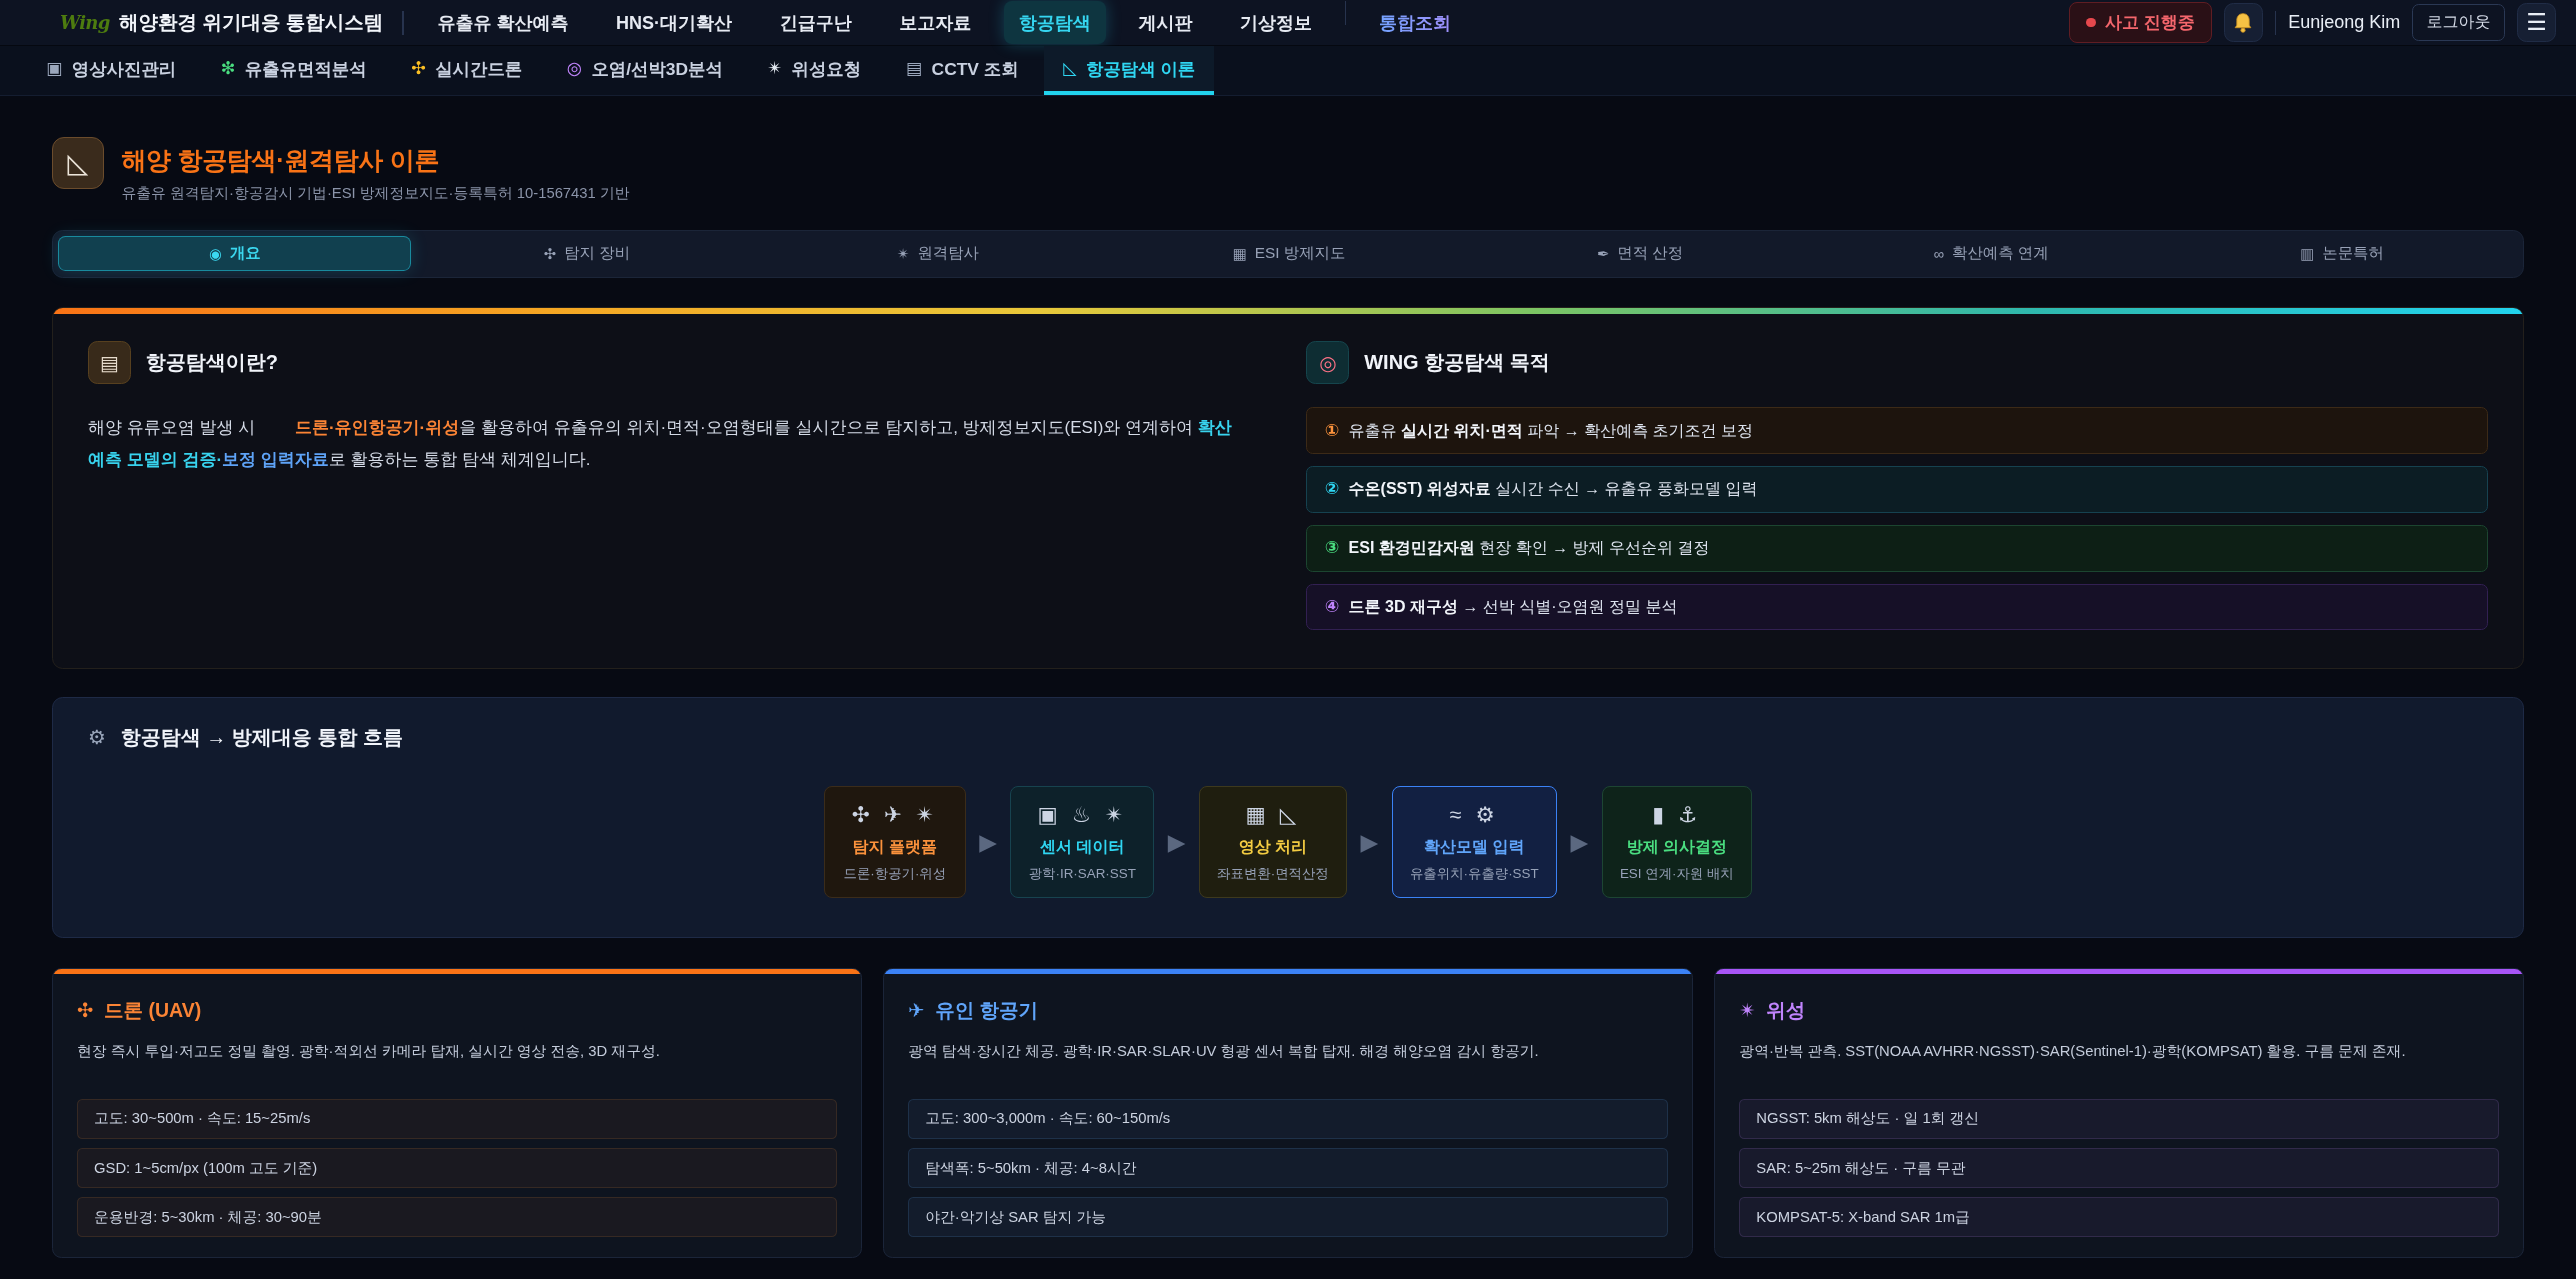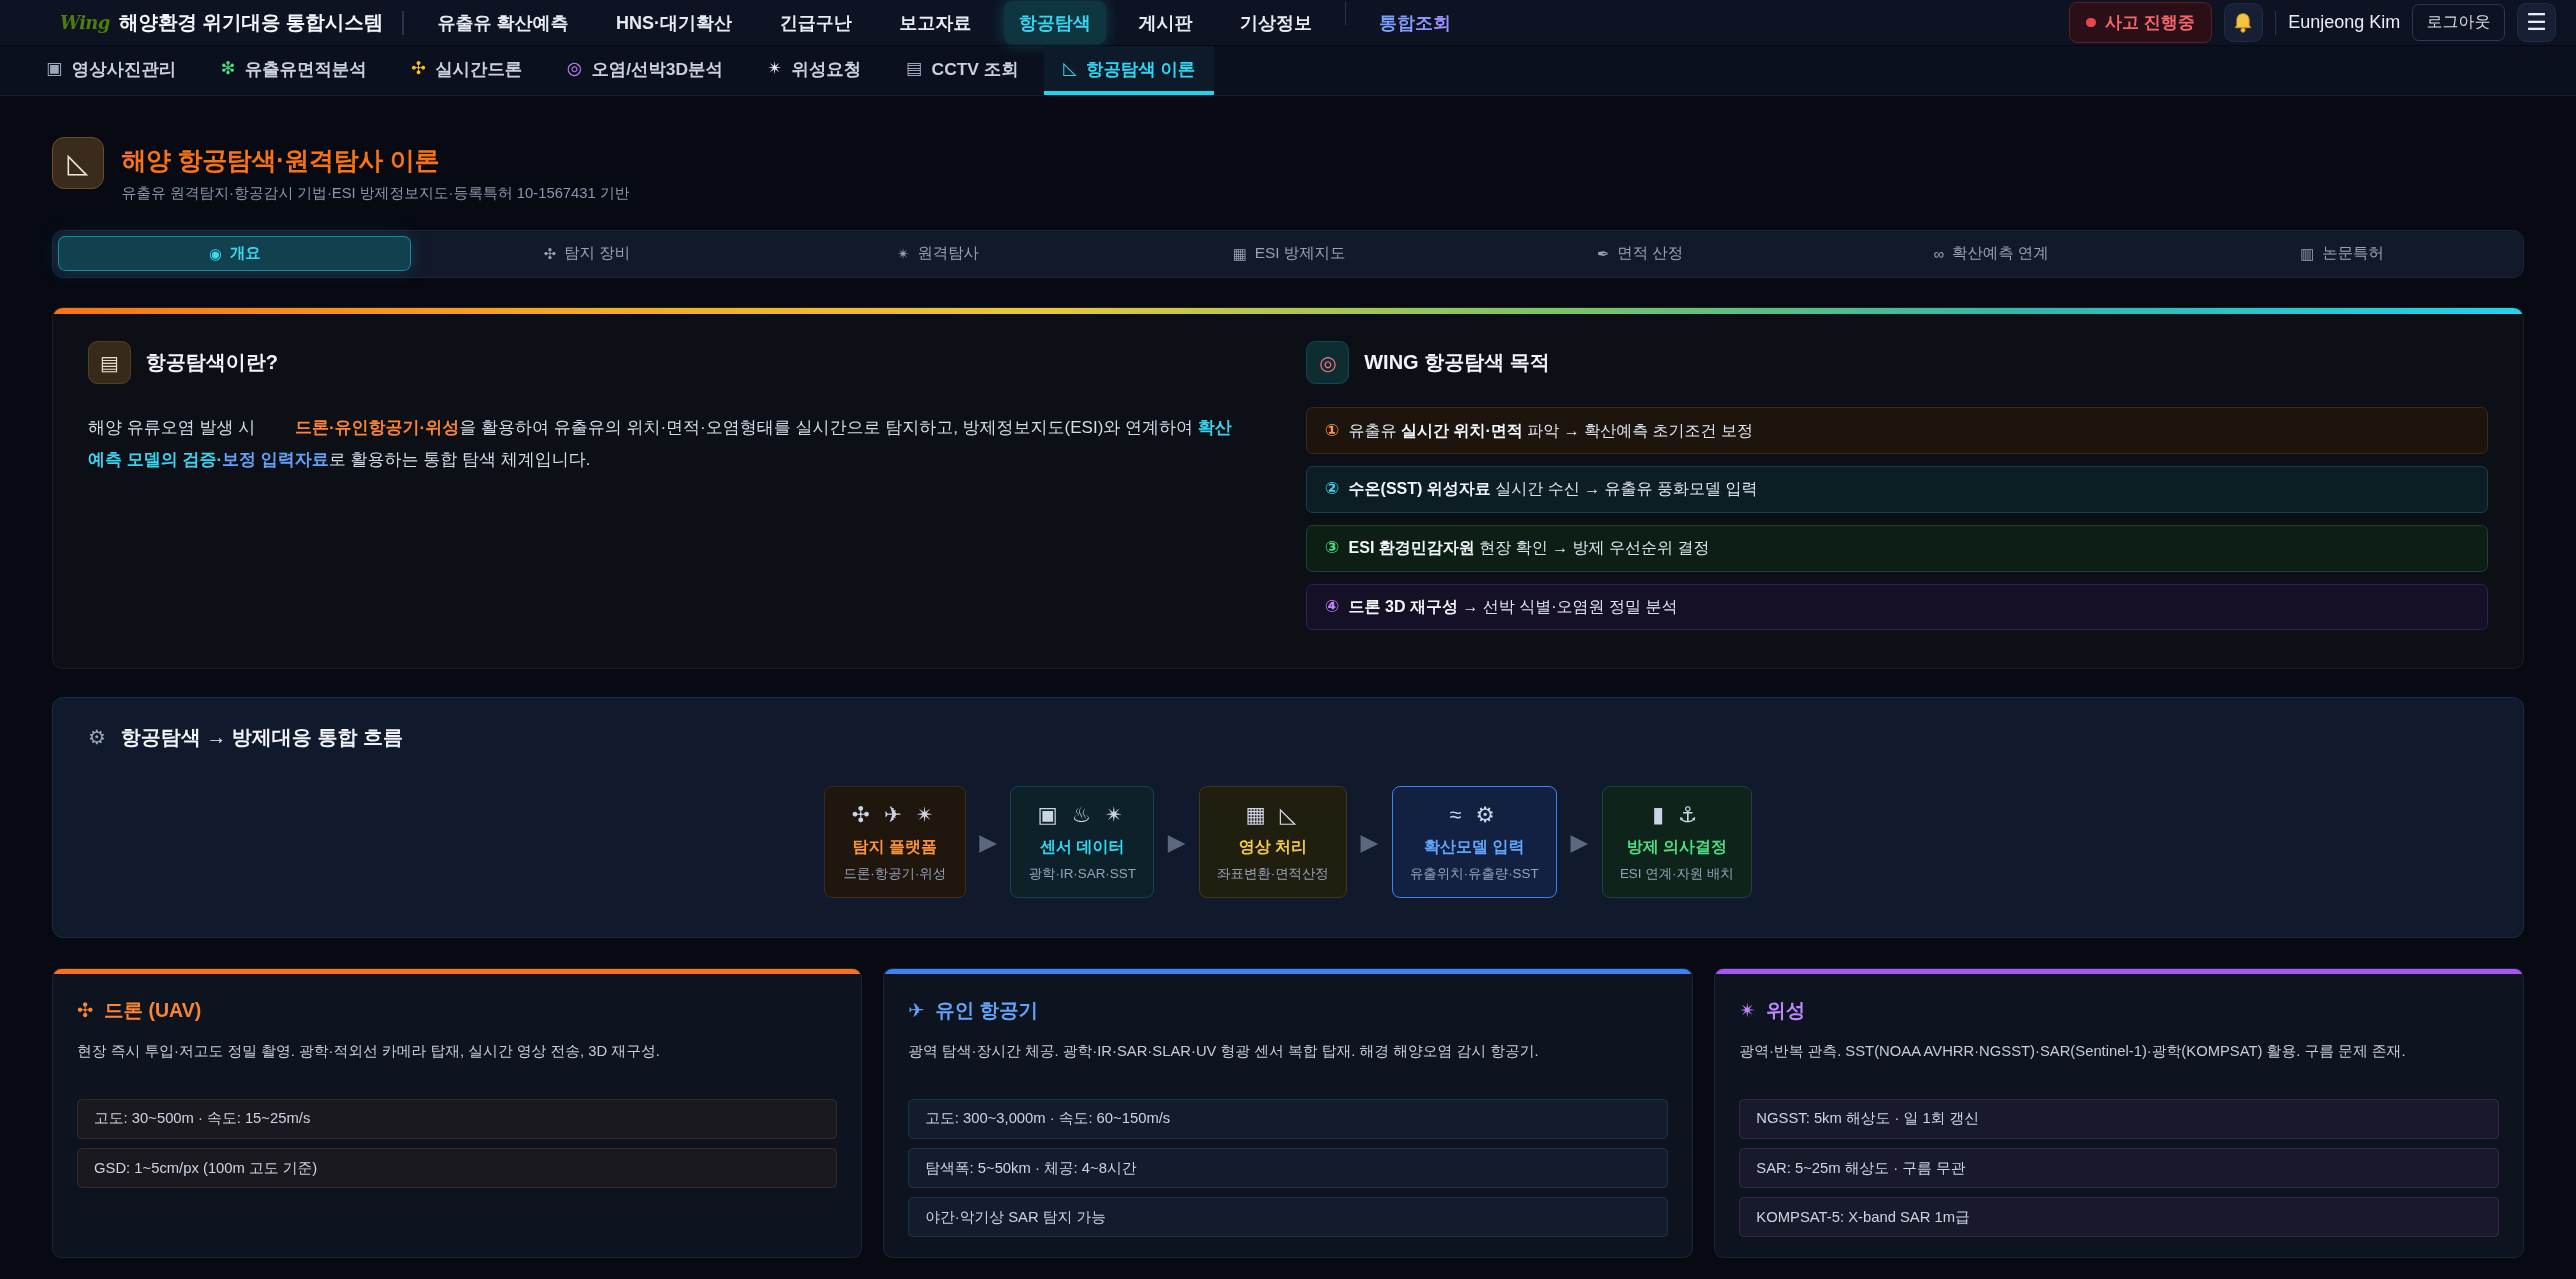--- a/index.html
+++ b/index.html
@@ -333,20 +333,21 @@
   <div class="platforms">
     <div class="pcard th-orange">
       <div class="ptitle">
         <span>✣</span>
         <span>드론 (UAV)</span>
       </div>
       <div class="pdesc">현장 즉시 투입·저고도 정밀 촬영. 광학·적외선 카메라 탑재, 실시간 영상 전송, 3D 재구성.</div>
       <div class="specs">
         <div class="spec">고도: 30~500m · 속도: 15~25m/s</div>
         <div class="spec">GSD: 1~5cm/px (100m 고도 기준)</div>
+        <div class="spec">운용반경: 5~30km · 체공: 30~90분</div>
       </div>
     </div>
     <div class="pcard th-blue">
       <div class="ptitle">
         <span>✈</span>
         <span>유인 항공기</span>
       </div>
       <div class="pdesc">광역 탐색·장시간 체공. 광학·IR·SAR·SLAR·UV 형광 센서 복합 탑재. 해경 해양오염 감시 항공기.</div>
       <div class="specs">
         <div class="spec">고도: 300~3,000m · 속도: 60~150m/s</div>

